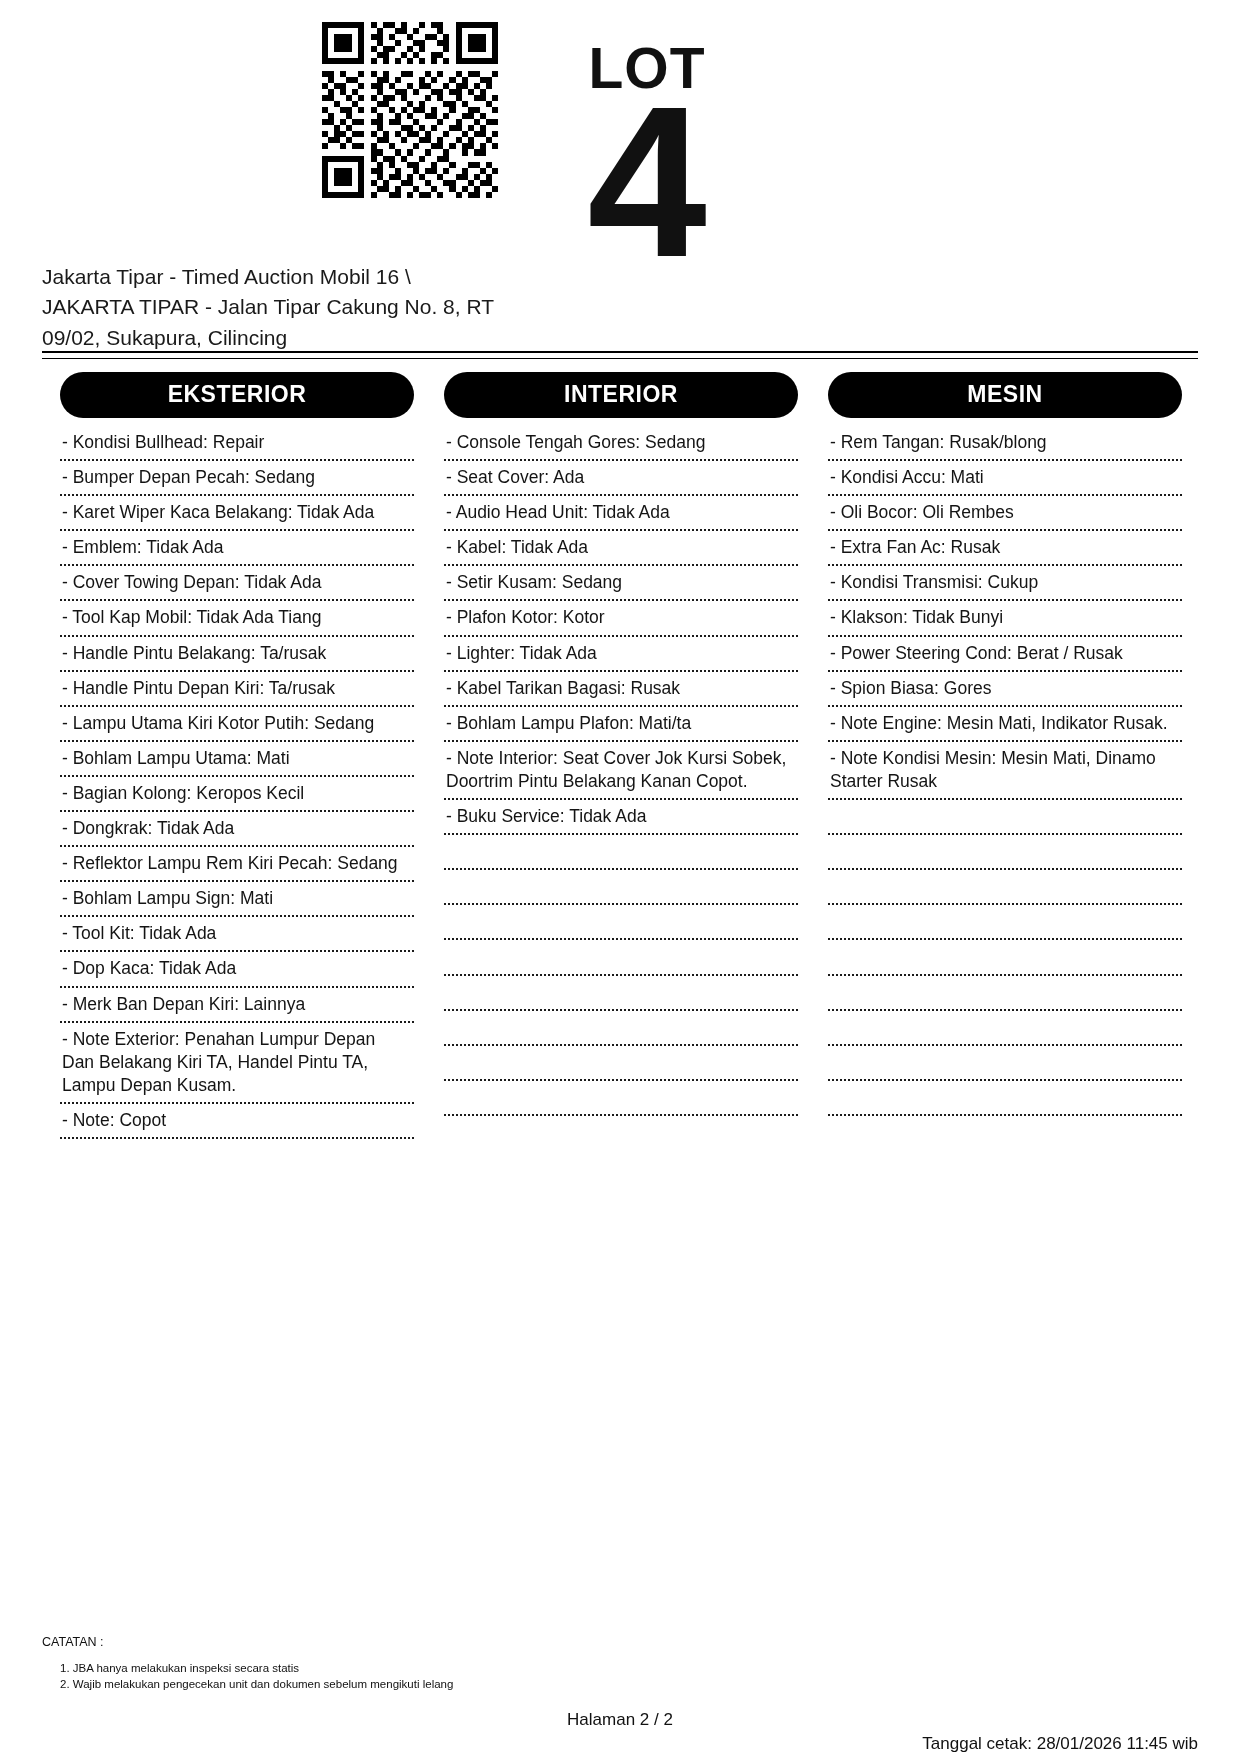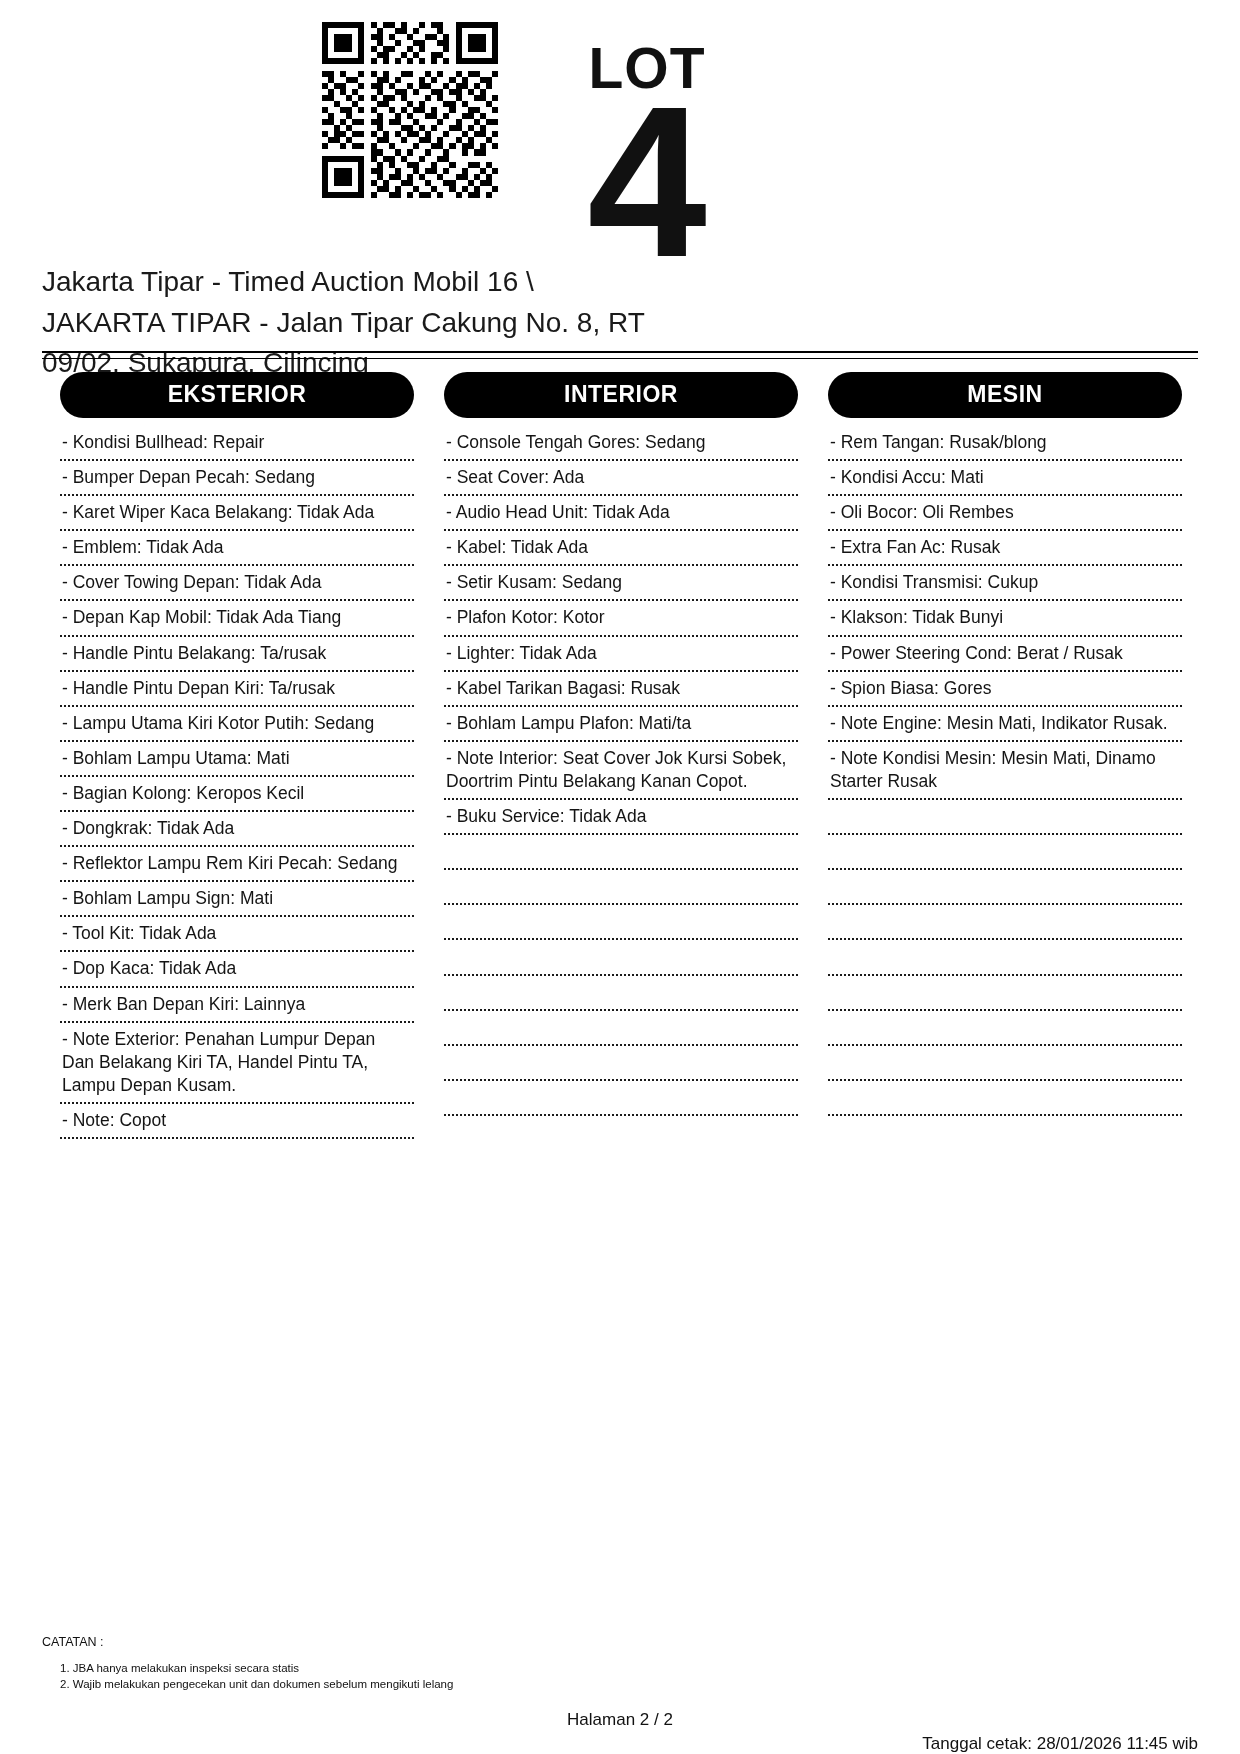--- a/index.html
+++ b/index.html
@@ -56,21 +56,21 @@
     font-weight: bold;
     line-height: 0.85;
     margin-top: -6px;
     font-family: "Liberation Sans", sans-serif;
   }
 
   .addr {
     position: absolute;
     left: 42px;
     top: 262px;
-    font-size: 28px;
+    font-size: 21px;
     line-height: 1.45;
     color: #1a1a1a;
     max-width: 480px;
   }
   .addr div { white-space: nowrap; }
 
   .rule-top {
     position: absolute;
     left: 42px;
     right: 42px;
@@ -431,21 +431,21 @@
   <div class="columns">
 
     <div class="col">
       <div class="col-head">EKSTERIOR</div>
       <div class="items">
         <div class="item">- Kondisi Bullhead: Repair</div>
         <div class="item">- Bumper Depan Pecah: Sedang</div>
         <div class="item">- Karet Wiper Kaca Belakang: Tidak Ada</div>
         <div class="item">- Emblem: Tidak Ada</div>
         <div class="item">- Cover Towing Depan: Tidak Ada</div>
-        <div class="item">- Depan Kap Mobil: Tidak Ada Tiang</div>
+        <div class="item">- Tool Kap Mobil: Tidak Ada Tiang</div>
         <div class="item">- Handle Pintu Belakang: Ta/rusak</div>
         <div class="item">- Handle Pintu Depan Kiri: Ta/rusak</div>
         <div class="item">- Lampu Utama Kiri Kotor Putih: Sedang</div>
         <div class="item">- Bohlam Lampu Utama: Mati</div>
         <div class="item">- Bagian Kolong: Keropos Kecil</div>
         <div class="item">- Dongkrak: Tidak Ada</div>
         <div class="item">- Reflektor Lampu Rem Kiri Pecah: Sedang</div>
         <div class="item">- Bohlam Lampu Sign: Mati</div>
         <div class="item">- Tool Kit: Tidak Ada</div>
         <div class="item">- Dop Kaca: Tidak Ada</div>

